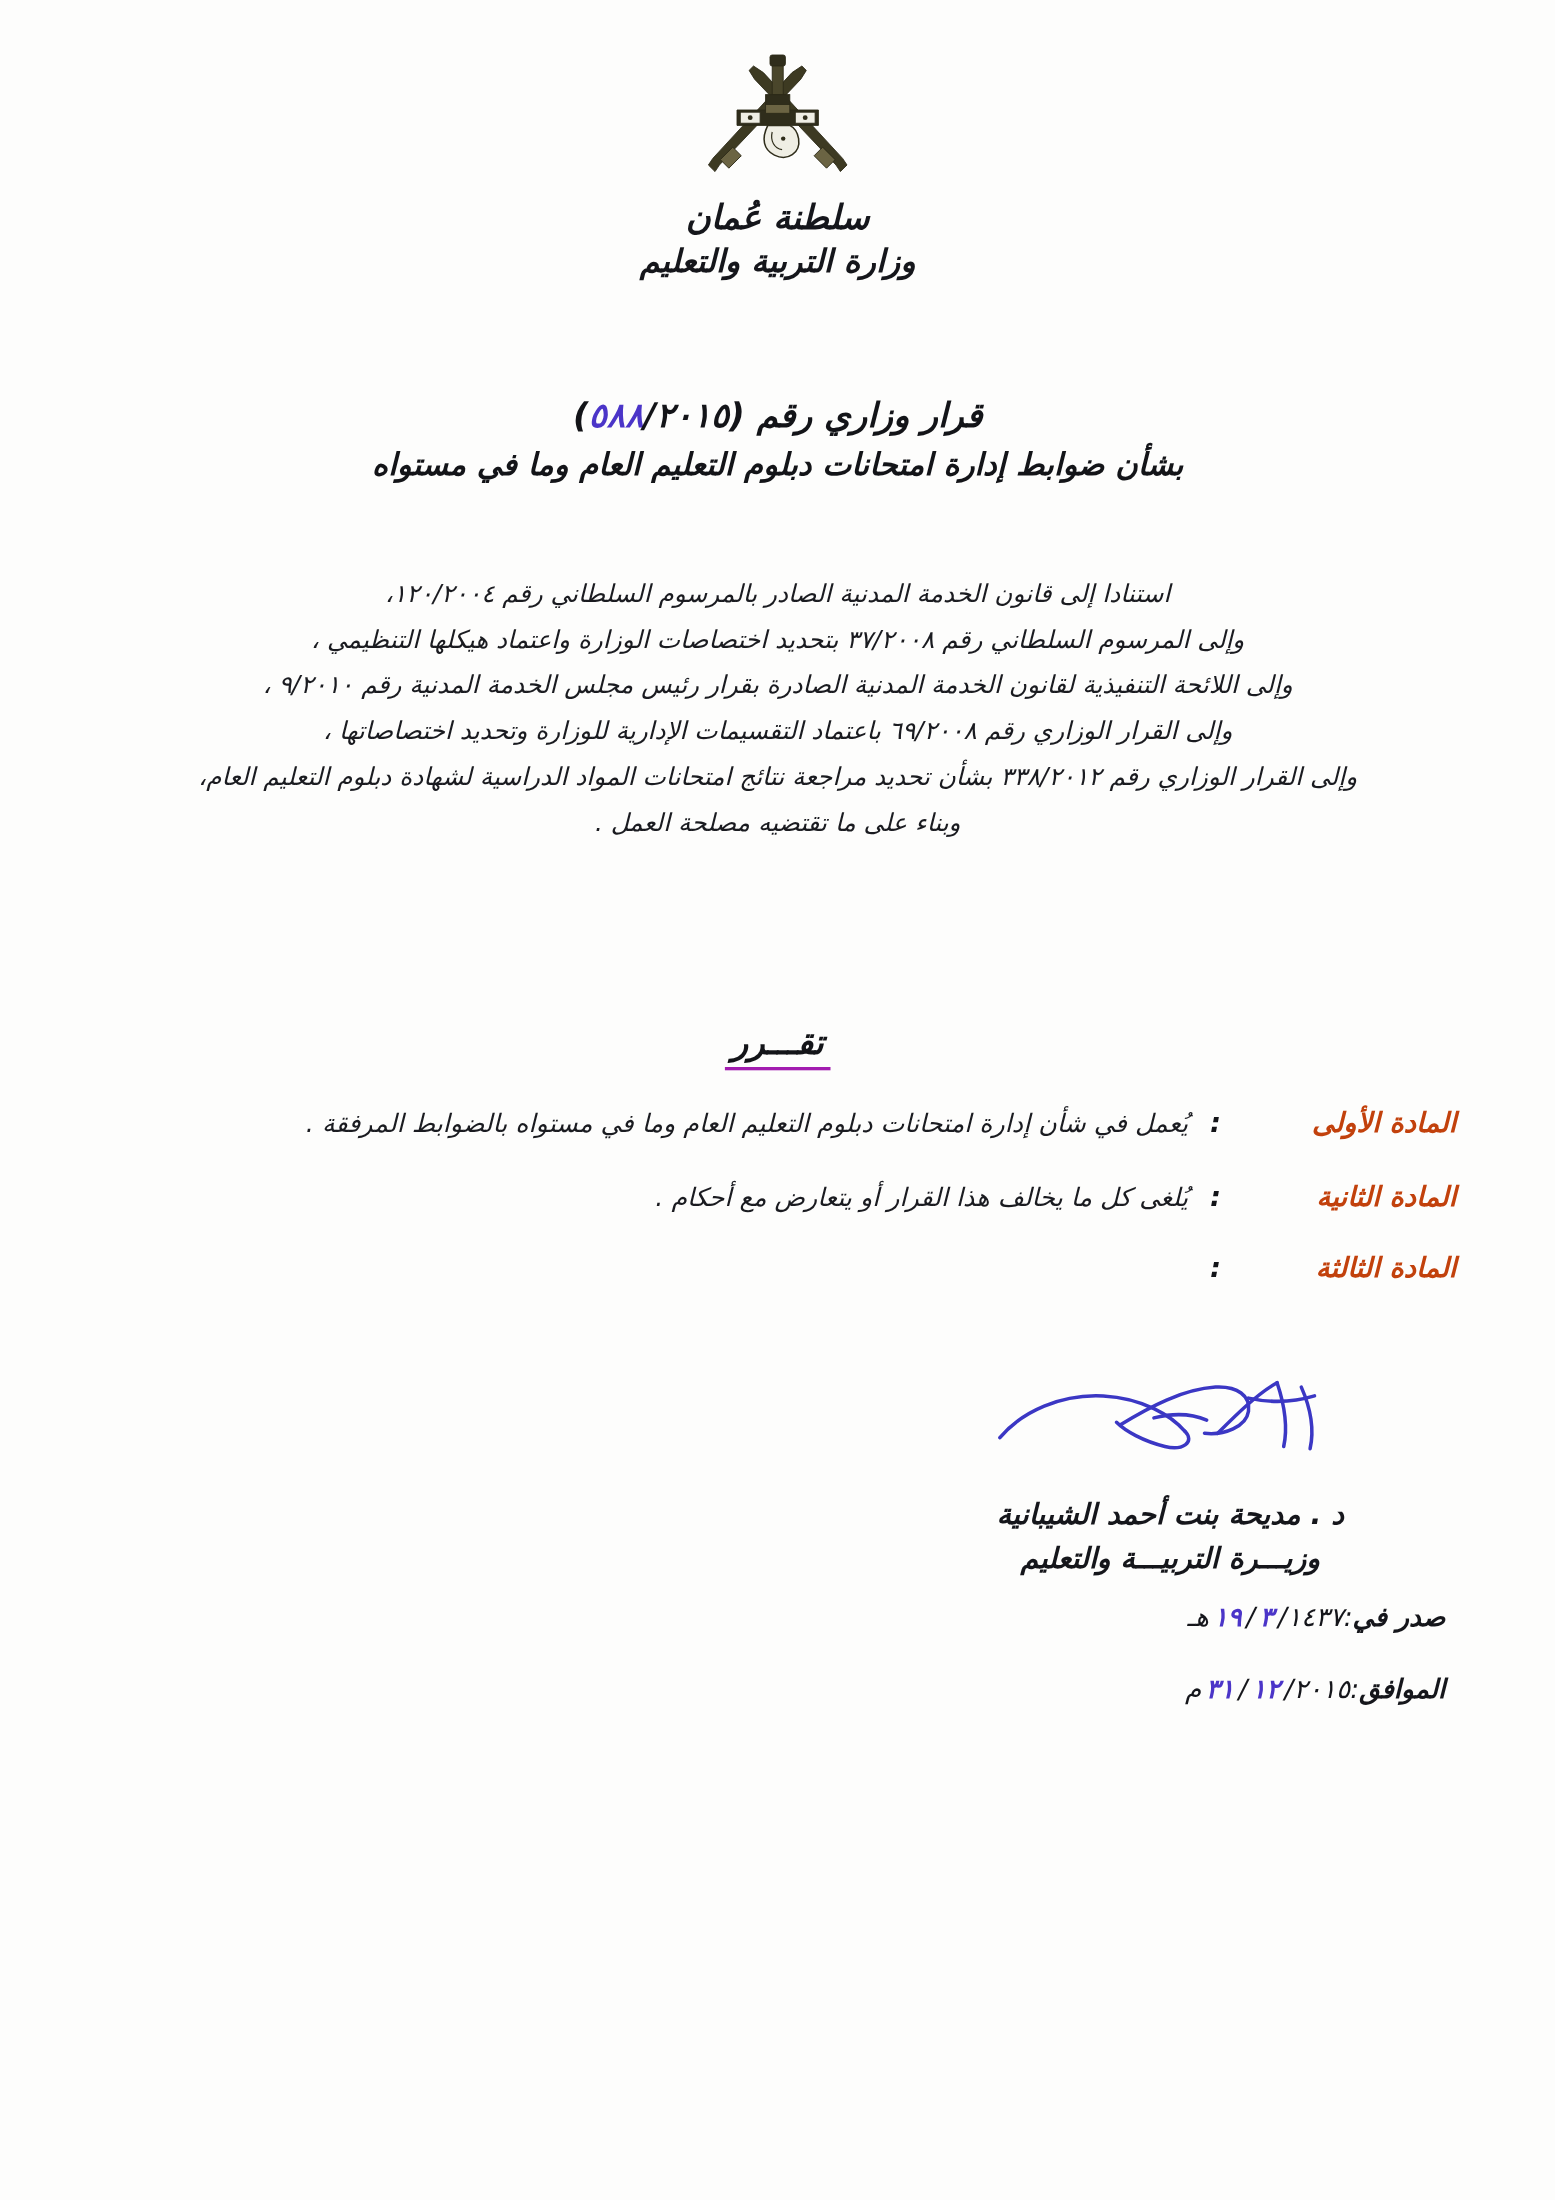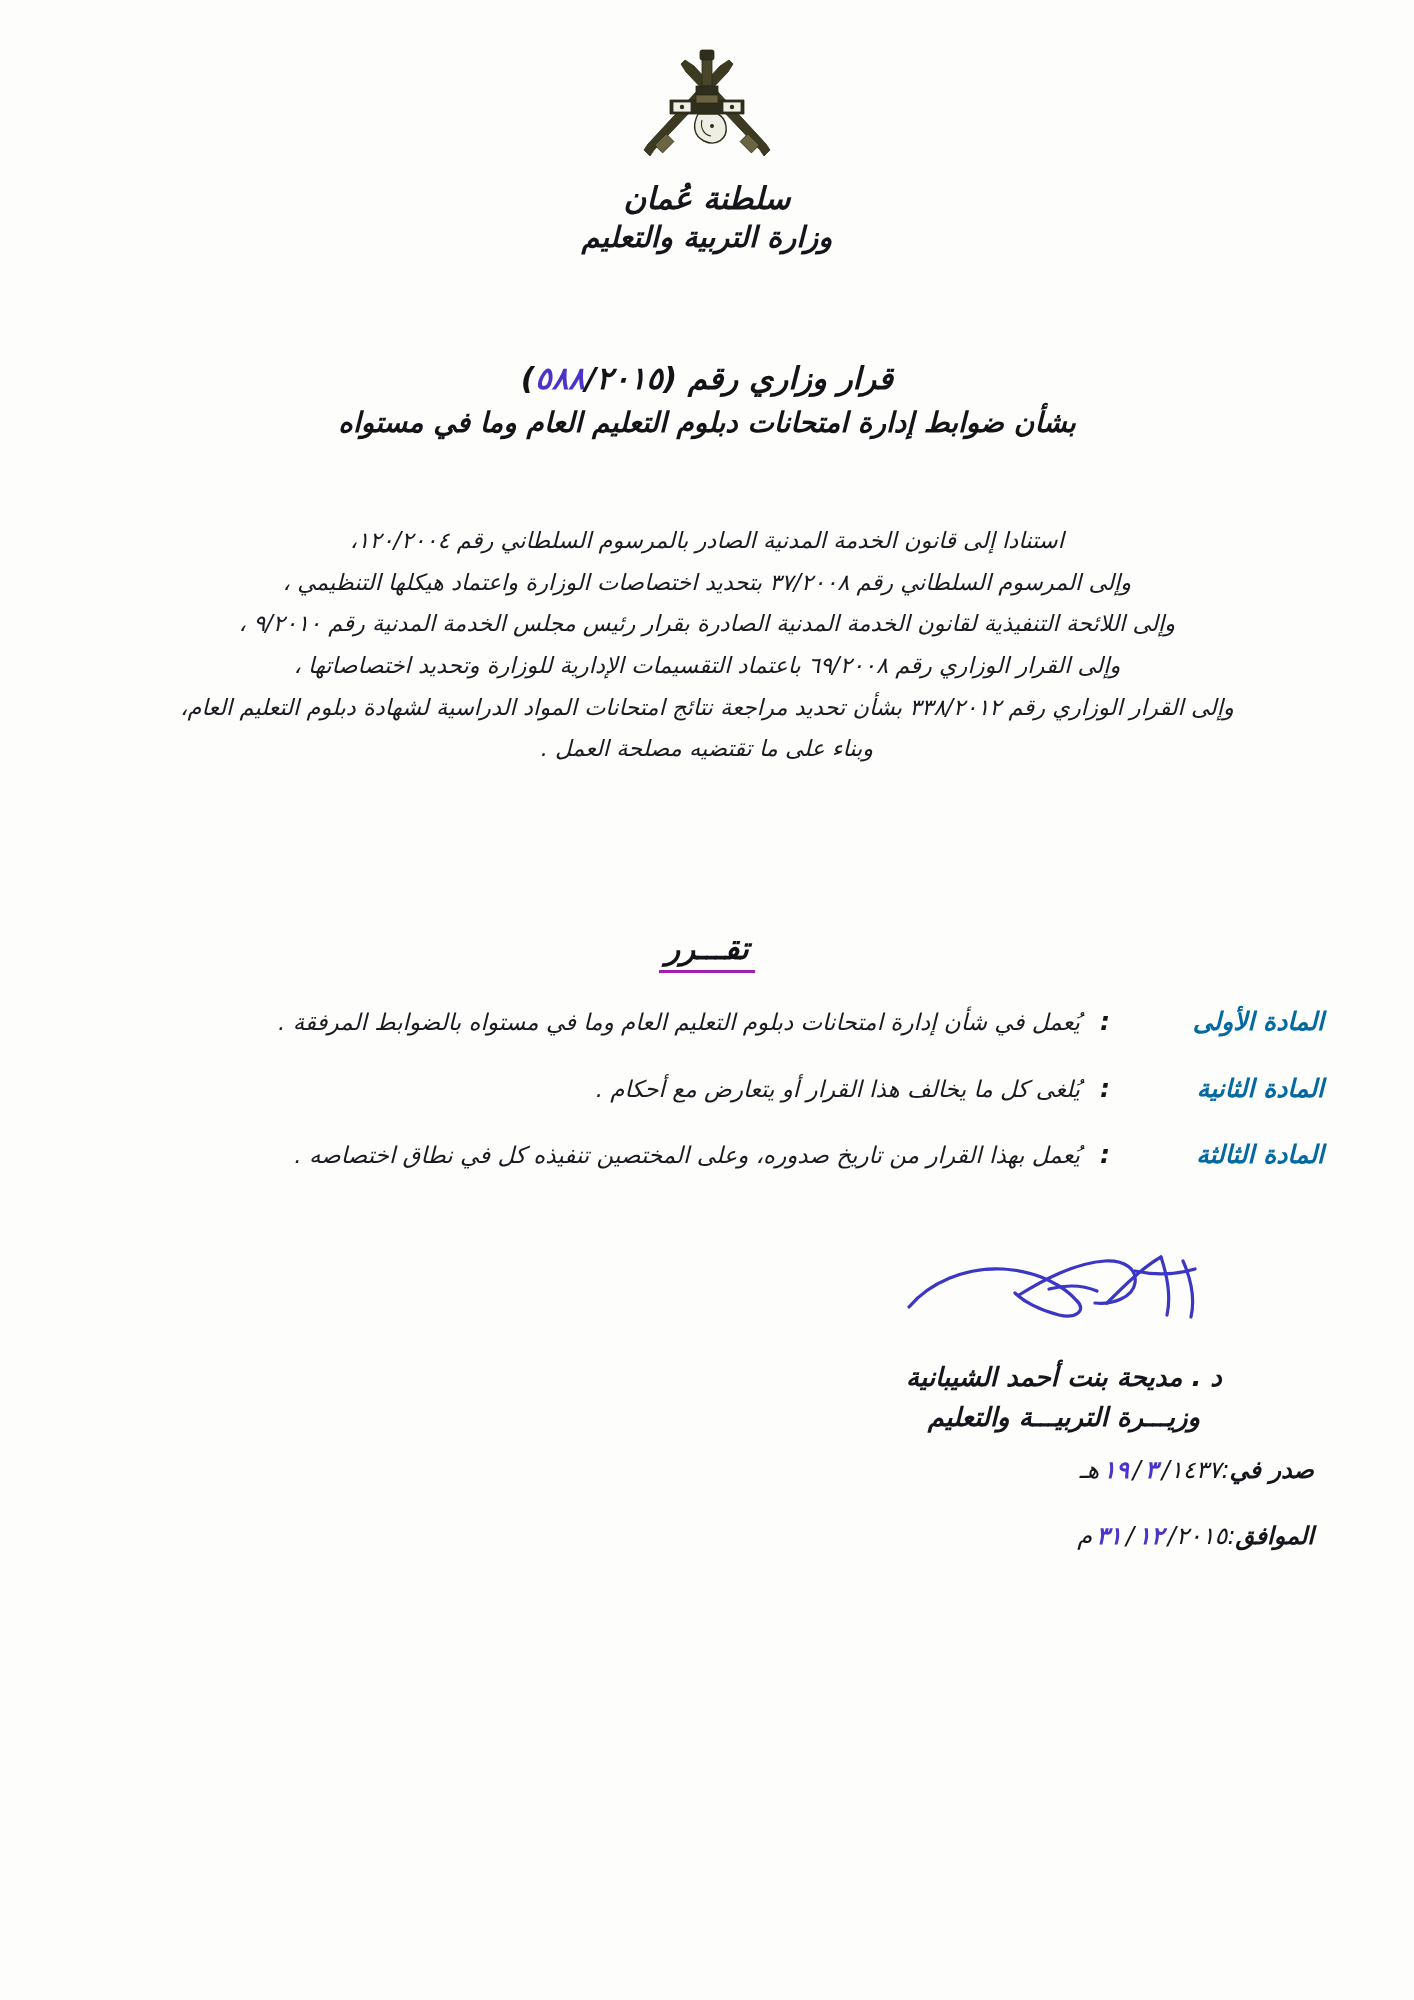--- a/index.html
+++ b/index.html
@@ -122,21 +122,21 @@
     display: flex;
     flex-direction: row;
     align-items: baseline;
     margin-bottom: 32px;
     direction: rtl;
   }
   .article-label {
     flex: 0 0 auto;
     font-size: 25px;
     font-weight: 700;
-    color: #0369a1;
+    color: #c2410c;
     min-width: 200px;
     text-align: right;
     white-space: nowrap;
   }
   .article-colon {
     flex: 0 0 auto;
     font-size: 25px;
     font-weight: 700;
     padding: 0 14px;
     color: #131418;
@@ -268,21 +268,20 @@
 
     <div class="article-row">
       <div class="article-label">المادة الثانية</div>
       <div class="article-colon">:</div>
       <div class="article-text">يُلغى كل ما يخالف هذا القرار أو يتعارض مع أحكام .</div>
     </div>
 
     <div class="article-row">
       <div class="article-label">المادة الثالثة</div>
       <div class="article-colon">:</div>
-      <div class="article-text">يُعمل بهذا القرار من تاريخ صدوره، وعلى المختصين تنفيذه كل في نطاق اختصاصه .</div>
     </div>
 
   </div>
 
   <div class="signature-zone">
     <svg class="signature-scribble" viewBox="0 0 330 92" aria-hidden="true">
       <g fill="none" stroke="#3b37c4" stroke-width="3.2" stroke-linecap="round" stroke-linejoin="round">
         <path d="M10 62 C30 38 66 22 104 24 C140 26 166 42 178 56"></path>
         <path d="M178 56 C188 66 176 74 160 70 C140 65 124 56 116 48"></path>
         <path d="M120 50 C146 34 176 18 206 16 C226 15 238 24 236 38 C234 52 214 60 196 58"></path>

